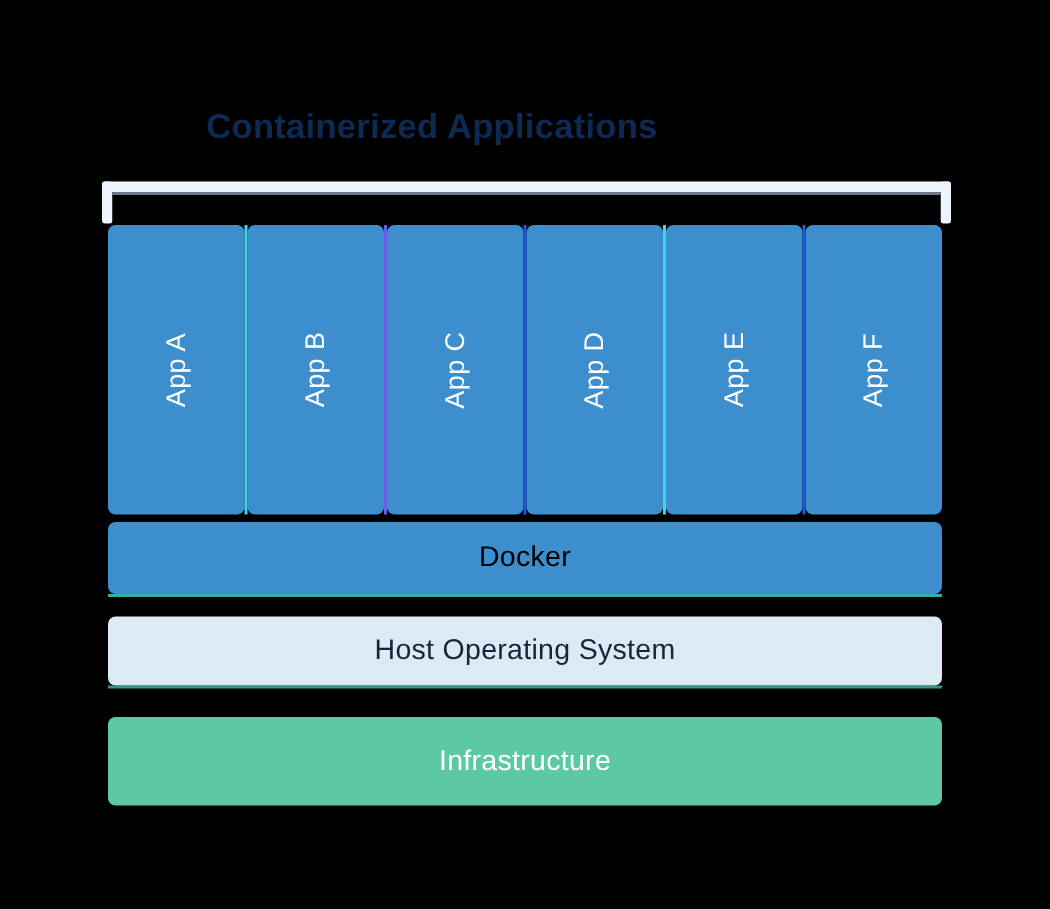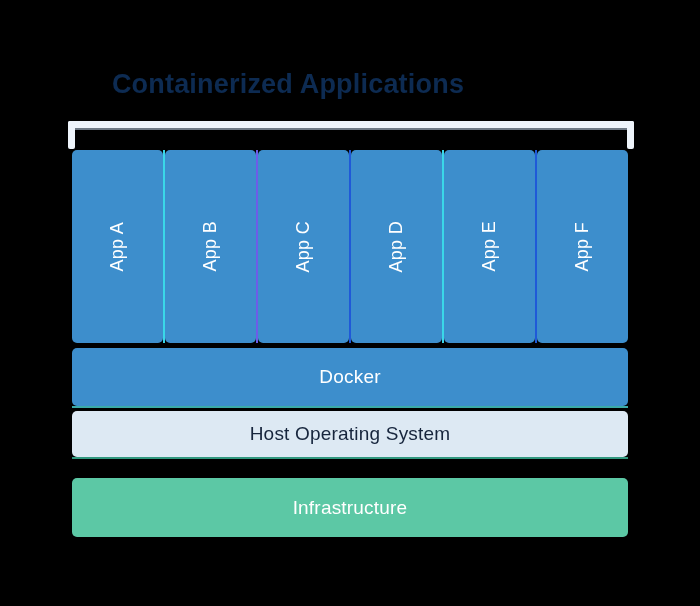--- a/index.html
+++ b/index.html
@@ -16,21 +16,21 @@
     font-family: "Liberation Sans", sans-serif;
   }
 
   
   #diagram-title {
     position: absolute;
     left: 0;
     top: 68px;
     width: 576px;
     text-align: center;
-    font-size: 27px;
+    font-size: 23px;
     font-weight: 700;
     letter-spacing: 0.2px;
     color: #0d2b52;
     line-height: 32px;
     white-space: nowrap;
   }
 
   
   #container-frame {
     position: absolute;
@@ -140,23 +140,23 @@
     justify-content: center;
     border-radius: 5px;
     box-sizing: border-box;
     font-size: 19px;
     font-weight: 400;
     letter-spacing: 0.2px;
     white-space: nowrap;
   }
   #layer-docker {
     top: 348px;
-    height: 58px;
+    height: 48px;
     background: #3d8ecc;
-    color: #ffffff;
+    color: #000000;
   }
   #layer-host-os {
     top: 411px;
     height: 46px;
     background: #dde9f3;
     color: #16253c;
   }
   #layer-infrastructure {
     top: 478px;
     height: 59px;

